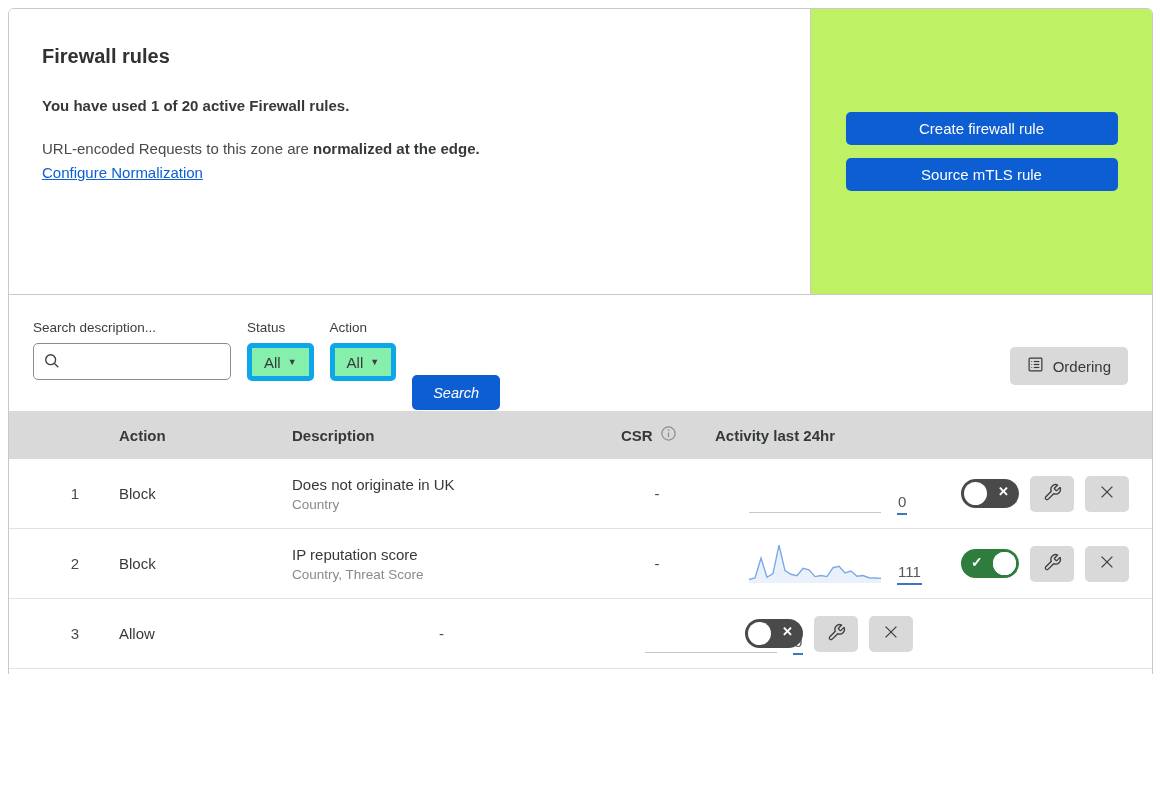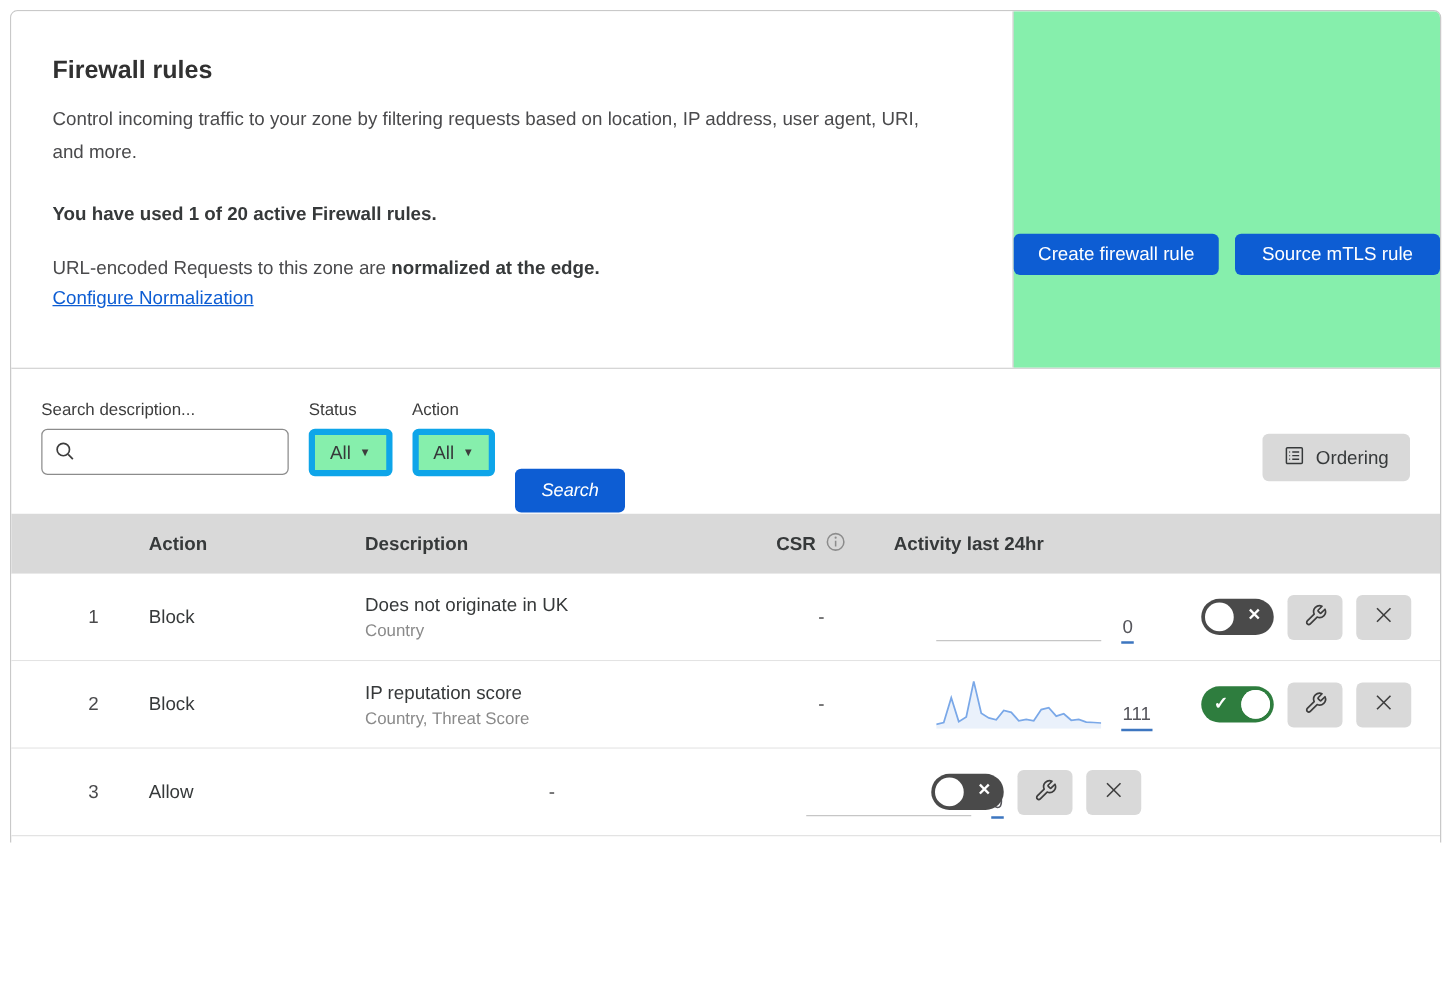--- a/index.html
+++ b/index.html
@@ -9,21 +9,21 @@
 
   
   .top-section { display:flex; height:286px; border-bottom:1px solid #c9c9c9; flex-shrink:0; }
   .intro { flex:1; background:#fff; border-right:1px solid #c9c9c9; padding:36px 40px 0 33px; }
   .page-title { font-size:20px; font-weight:700; color:#313131; margin-bottom:15px; }
   .intro-desc { font-size:15px; color:#4a4a4c; line-height:1.7; max-width:710px; }
   .usage-note { font-size:15px; font-weight:700; color:#36393a; margin-top:29px; }
   .norm-line { font-size:15px; color:#4a4a4c; margin-top:26px; }
   .norm-line b { color:#36393a; }
   .norm-link { display:inline-block; margin-top:7px; font-size:15px; color:#0d5dd3; text-decoration:underline; cursor:pointer; }
-  .cta-panel { width:341px; background:#86efac; padding-top:103px; display:flex; align-items:center; gap:13px; }
+  .cta-panel { width:341px; background:#bef264; padding-top:103px; display:flex; flex-direction:column; align-items:center; gap:13px; }
   .btn-primary { width:272px; height:33px; background:#0d5dd3; border:none; border-radius:5px; color:#fff; font-size:15px; font-family:inherit; cursor:pointer; }
 
   
   .filter-bar { height:116px; padding:25px 24px 0 24px; display:flex; align-items:flex-start; flex-shrink:0; }
   .filter-group { margin-right:16px; }
   .filter-label { font-size:13.5px; color:#3d3d3d; margin-bottom:8px; display:block; }
   .search-box { position:relative; width:198px; height:37px; }
   .search-box input { width:100%; height:100%; border:1px solid #8c8c8c; border-radius:5px; padding:0 10px 0 34px; font-size:14px; font-family:inherit; color:#36393a; background:#fff; }
   .search-icon-wrap { position:absolute; left:10px; top:9px; width:18px; height:18px; }
   .dropdown { height:38px; border:5px solid #0ea5e9; border-radius:5px; background:#86efac; display:flex; align-items:center; padding:0 12px; gap:7px; font-size:15px; color:#36393a; cursor:pointer;text-align:right; }
@@ -71,21 +71,20 @@
 </style>
 </head>
 <body>
 
 <div class="page">
 <div class="container">
 
   <div class="top-section">
     <div class="intro">
       <h1 class="page-title">Firewall rules</h1>
-      <p class="intro-desc">Control incoming traffic to your zone by filtering requests based on location, IP address, user agent, URI, and more.</p>
       <p class="usage-note">You have used 1 of 20 active Firewall rules.</p>
       <p class="norm-line">
         <span>URL-encoded Requests to this zone are</span>
         <b>normalized at the edge.</b>
       </p>
       <a class="norm-link">Configure Normalization</a>
     </div>
     <div class="cta-panel">
       <button class="btn-primary">Create firewall rule</button>
       <button class="btn-primary">Source mTLS rule</button>

